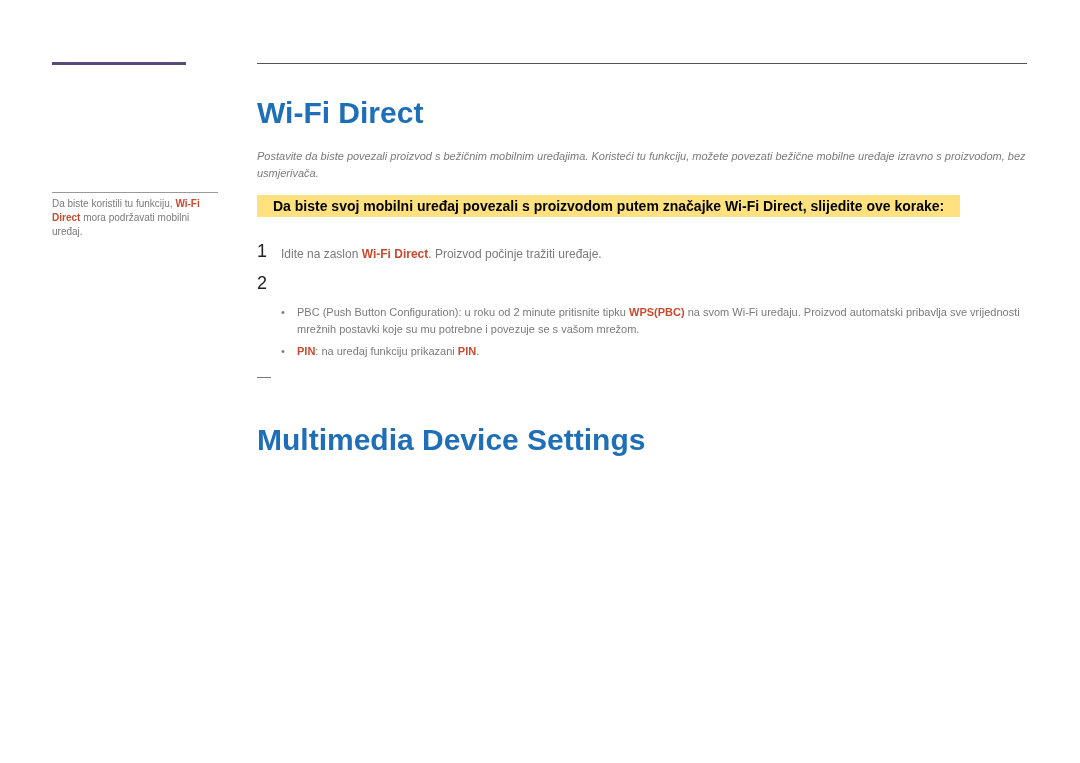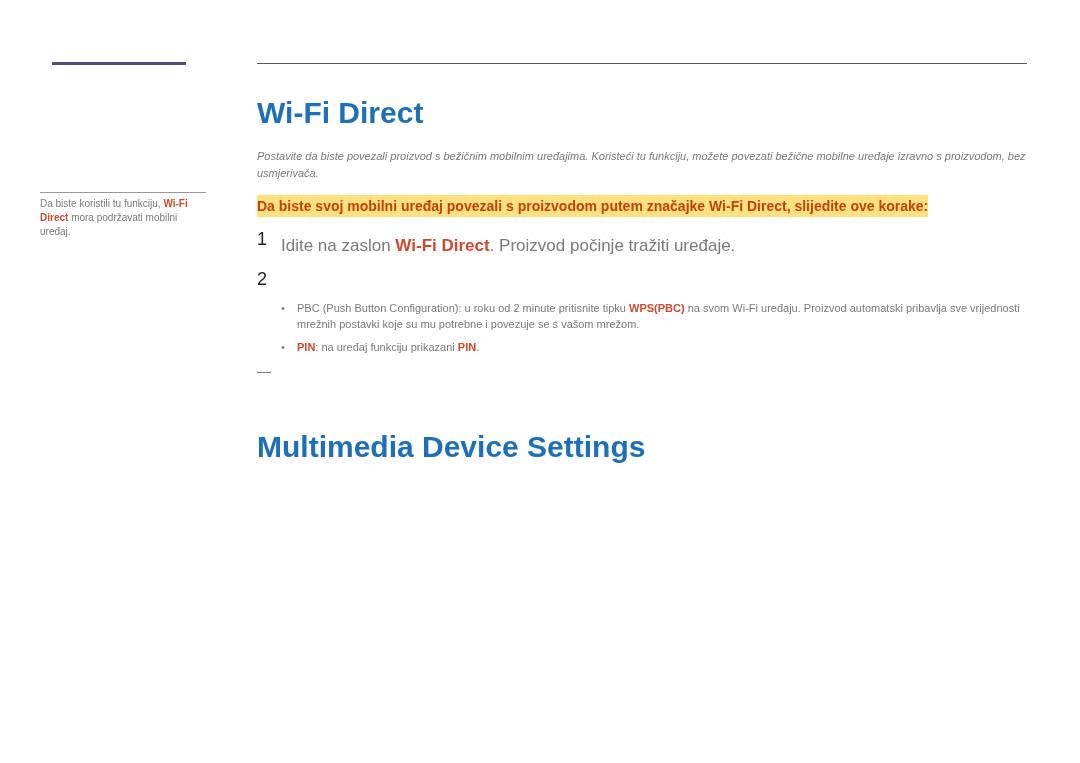--- a/index.html
+++ b/index.html
@@ -22,21 +22,21 @@
     }
     .hr-top {
       position: absolute;
       left: 257px;
       top: 63px;
       width: 770px;
       border-top: 1px solid #555;
     }
     .sidebar {
       position: absolute;
-      left: 40px;
+      left: 52px;
       top: 192px;
       width: 166px;
       font-size: 10px;
       line-height: 1.4;
     }
     .sidebar-hr {
       border-top: 1px solid #999;
       margin-bottom: 4px;
     }
     .content {
@@ -72,41 +72,41 @@
       border: 1px solid #333;
       border-radius: 2px;
       font-size: 9px;
       padding: 0 3px;
       line-height: 10px;
       vertical-align: middle;
     }
     p.body { line-height: 1.5; margin-bottom: 14px; font-style: italic; }
     .highlight-heading {
       background: #ffe27f;
-      color: #c2410c;
+      color: #000000;
       font-weight: bold;
       font-size: 14px;
-      padding: 3px 0;
+      padding: 3px 16px;
       display: inline-block;
-      margin-bottom: 12px;
+      margin-bottom: 24px;
     }
     .step {
       display: flex;
       margin-bottom: 10px;
       align-items: flex-start;
     }
     .step-num {
       font-size: 18px;
       color: #222;
       width: 24px;
       flex-shrink: 0;
       font-weight: 400;
     }
     .step-text {
-      font-size: 17px;
+      font-size: 12px;
       line-height: 1.5;
       padding-top: 4px;
     }
     .red { color: #c94a2f; font-weight: bold; }
     .bullets {
       margin-left: 24px;
       margin-top: 6px;
     }
     .bullet {
       display: flex;
@@ -126,21 +126,21 @@
       margin-top: 4px;
       line-height: 1.5;
     }
     .note-mark {
       width: 16px;
       flex-shrink: 0;
       font-size: 14px;
       color: #7a7a7a;
     }
     .section2 {
-      margin-top: 48px;
+      margin-top: 36px;
     }
   </style>
 </head>
 <body>
 
 <div class="purple-bar"></div>
 <div class="hr-top"></div>
 
 <div class="sidebar">
   <div class="sidebar-hr"></div>

